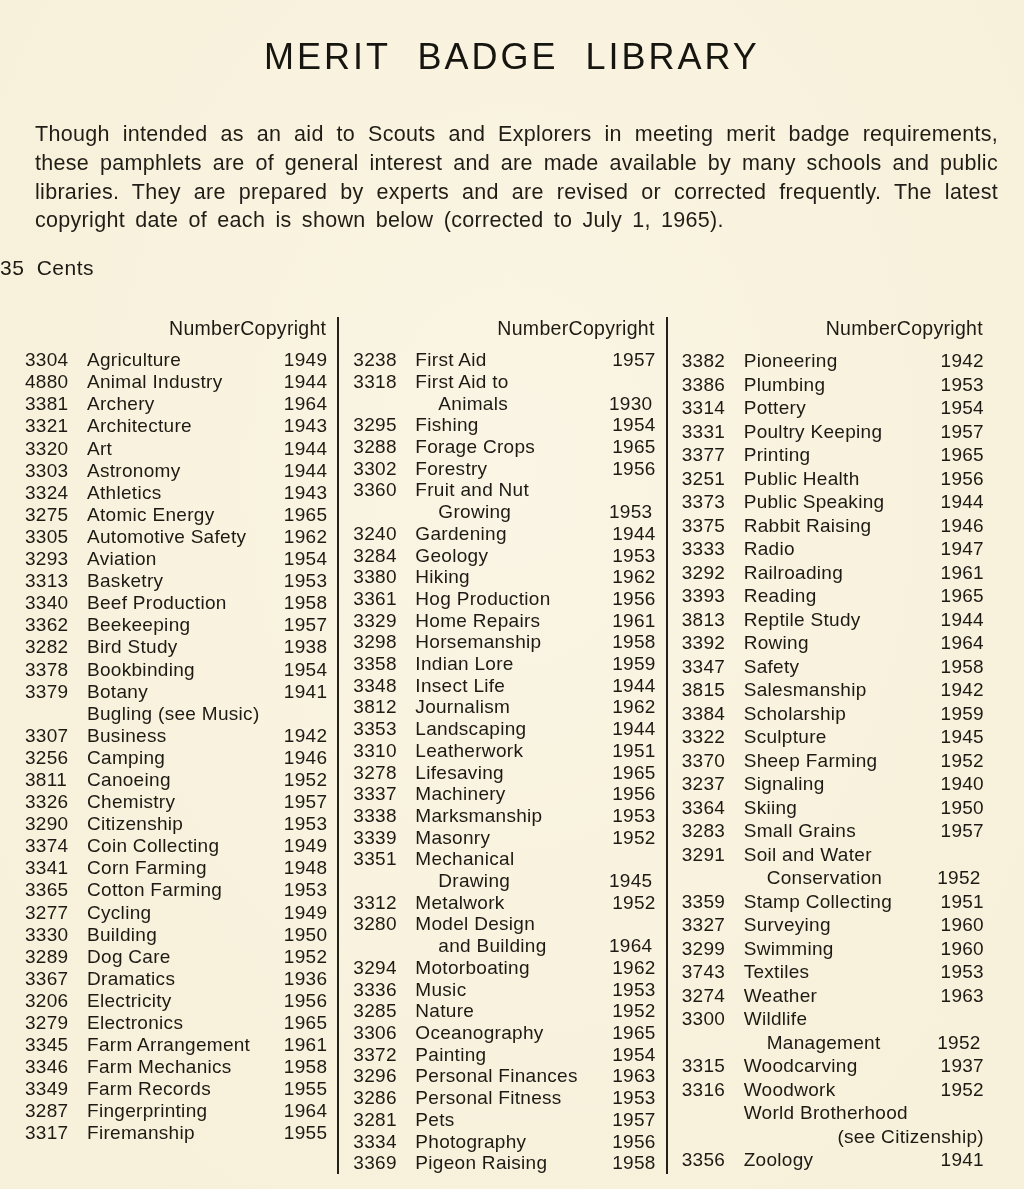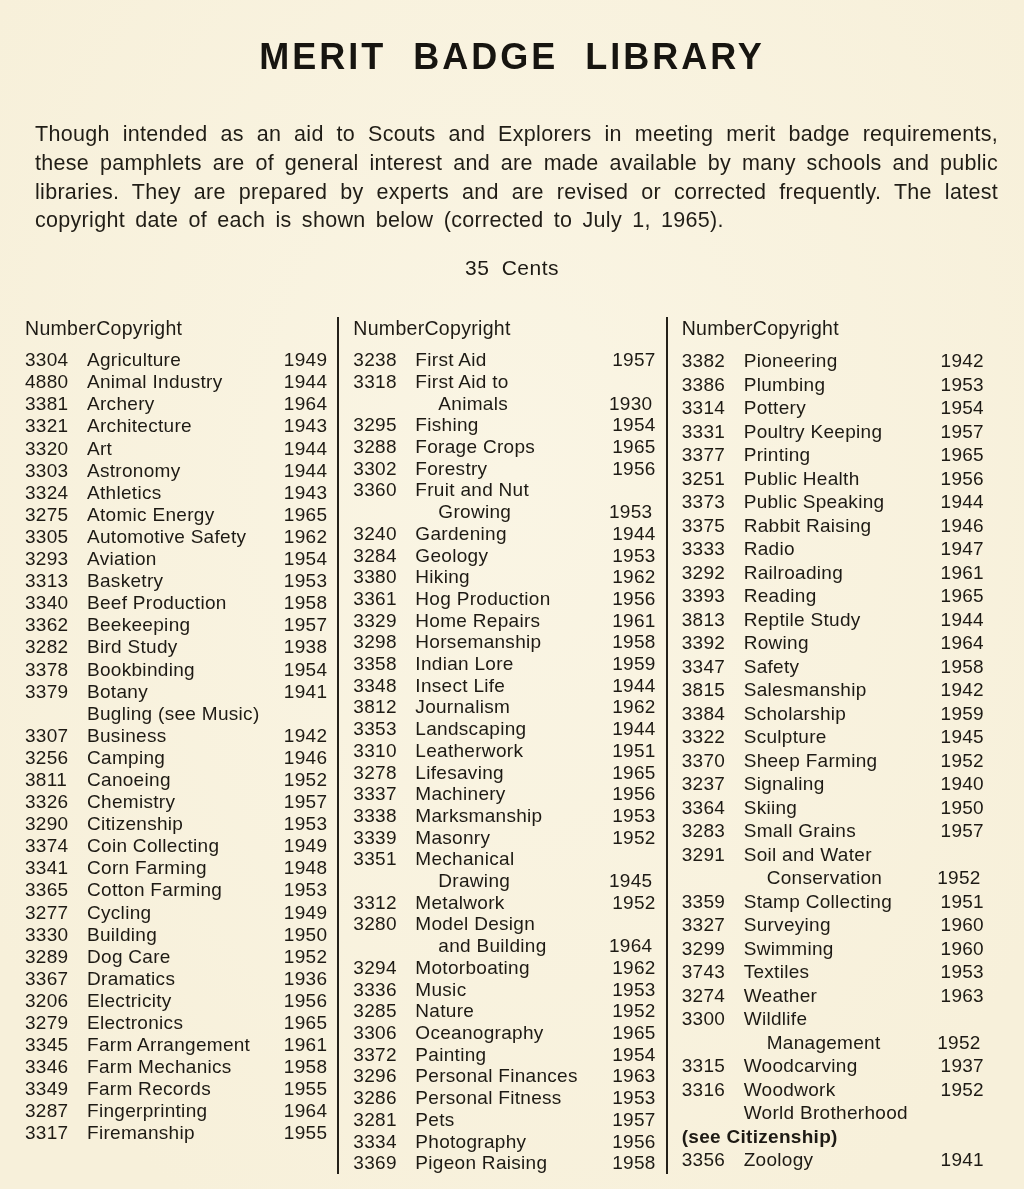--- a/index.html
+++ b/index.html
@@ -12,73 +12,72 @@
     position:relative;
     width:1024px; height:1189px;
     background:#f9f3e0;
     background-image:radial-gradient(ellipse at 50% 40%, #faf5e4 0%, #f7f0da 85%);
     overflow:hidden;
   }
   .title {
     margin-top:36px;
     text-align:center;
     font-size:36px;
-    font-weight:700;
+    font-weight:400;
     letter-spacing:3px;
     word-spacing:14px;
     color:#171510;
   }
   .intro {
     margin:42px 26px 0 35px;
     font-size:21.5px;
     line-height:28.8px;
     text-align:justify;
     letter-spacing:0.3px;
     word-spacing:4px;
     color:#201d16;
   }
   .price {
     margin-top:21px;
-    text-align:center;
     font-size:21px;
     letter-spacing:0.5px;
     word-spacing:6px;
   }
   .table {
     display:flex;
     margin:37px 30px 0 25px;
   }
   .col {
     flex:1 1 0;
     padding:0 10px 0 14px;
     font-size:19px;
     letter-spacing:0.3px;
   }
   .col:first-child { padding-left:0; }
   .col + .col { border-left:2px solid #24211a; }
   .col-header {
     display:flex;
-    justify-content:flex-start;
+    justify-content:flex-end;
     font-size:19.5px;
     margin-bottom:9px;
     padding-right:1px;
   }
   .col1 .entry { line-height:22.1px; }
   .col2 .entry { line-height:21.7px; }
   .col3 .entry { line-height:23.5px; }
   .entry {
     display:grid;
     grid-template-columns:62px 1fr 50px;
   }
   .entry .num  { grid-row:1; grid-column:1; }
   .entry .name { grid-row:1; grid-column:2; }
   .entry .year { grid-row:1; grid-column:3; text-align:right; }
   .entry .cont { grid-row:2; grid-column:2; padding-left:23px; }
   .entry .cont-year { grid-row:2; grid-column:3; text-align:center; }
-  .entry .cont.right { grid-column:1 / 4; text-align:left; padding-left:0;font-weight:bold; }
+  .entry .cont.right { grid-column:1 / 4; text-align:right; padding-left:0; }
 </style>
 </head>
 <body>
 
 <div class="page">
 
   <h1 class="title">MERIT BADGE LIBRARY</h1>
 
   <p class="intro">Though intended as an aid to Scouts and Explorers in meeting merit badge requirements, these pamphlets are of general interest and are made available by many schools and public libraries. They are prepared by experts and are revised or corrected frequently. The latest copyright date of each is shown below (corrected to July 1, 1965).</p>
 

